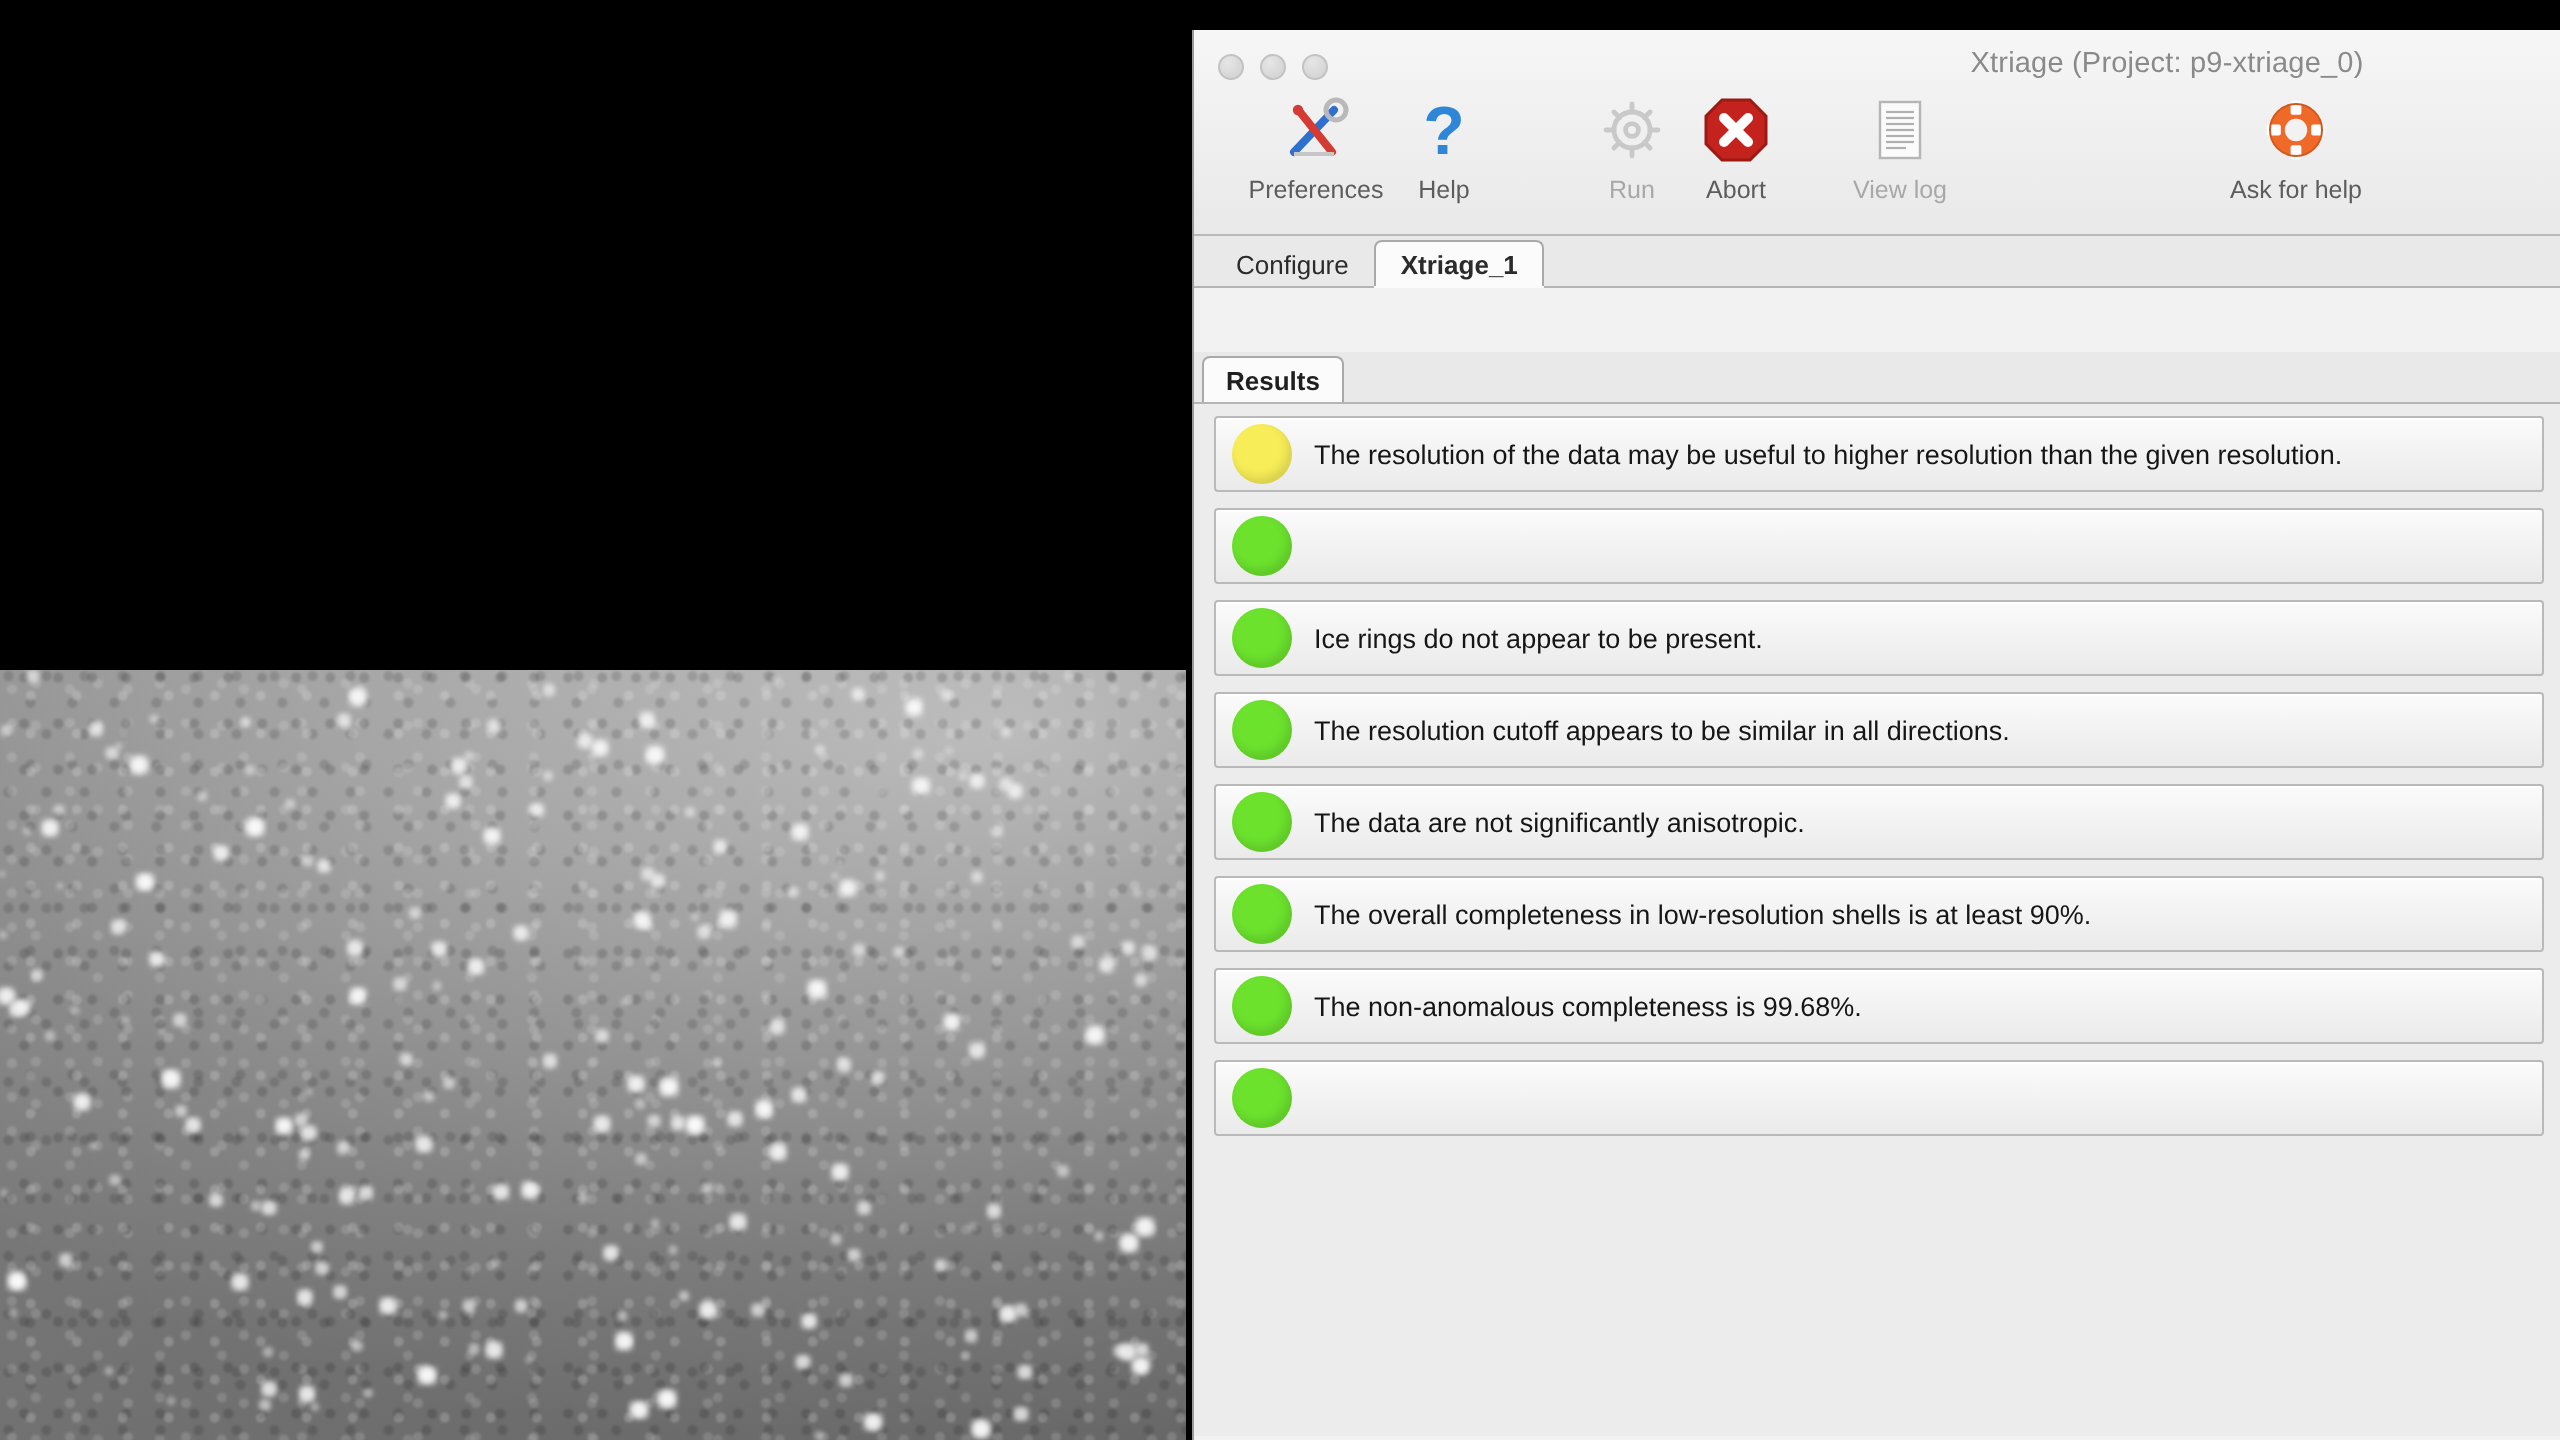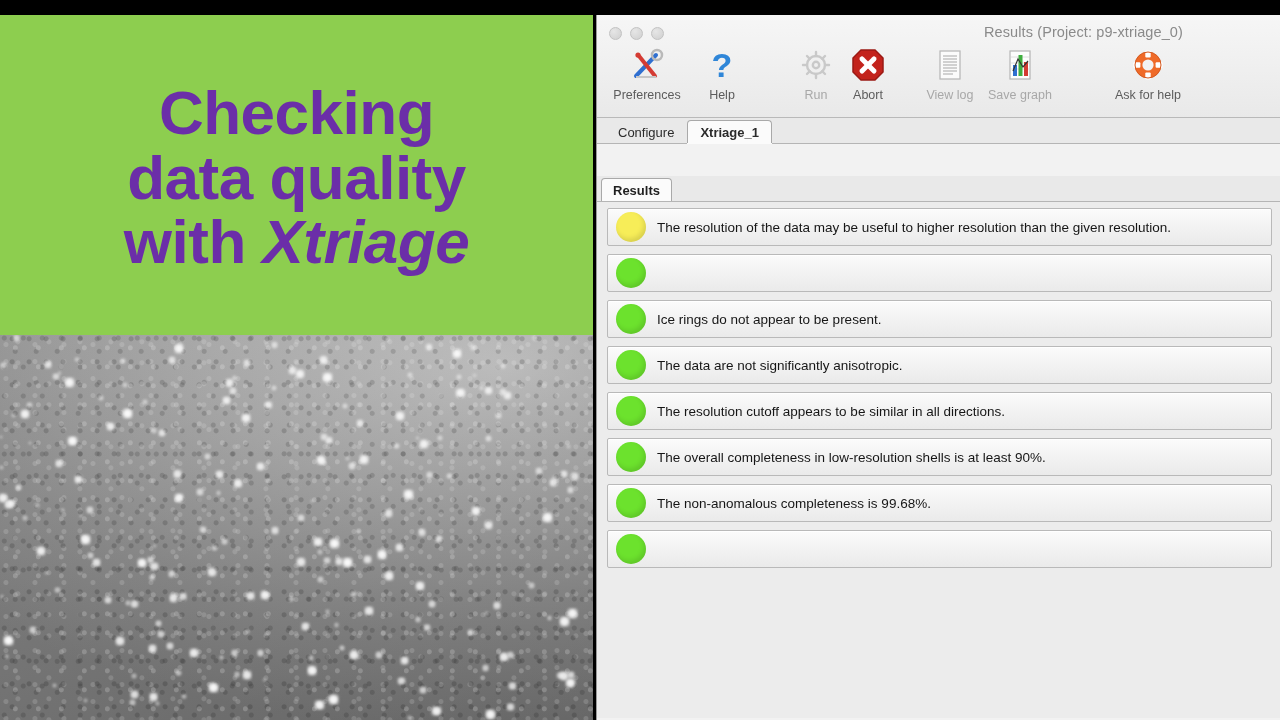--- a/index.html
+++ b/index.html
@@ -171,25 +171,20 @@
 </style>
 </head>
 <body>
 
 <div id="root">
 
   <div class="topbar"></div>
 
   <div class="left-panel">
 
-    <div class="title-card">
-      <div class="title-line">Checking</div>
-      <div class="title-line">data quality</div>
-      <div class="title-line"><span>with </span><span class="ital">Xtriage</span></div>
-    </div>
 
     <div class="diffraction">
       <div class="grain"></div>
       <div class="spots" id="spots">
           <div class="spot" style="left: 86.7808px; top: 217.076px; width: 6.98631px; height: 6.98631px; opacity: 0.6;"></div>
           <div class="spot" style="left: 492.687px; top: 266.349px; width: 8.47631px; height: 8.47631px; opacity: 0.75;"></div>
           <div class="spot" style="left: 27.8699px; top: 105.736px; width: 4.56504px; height: 4.56504px; opacity: 0.36;"></div>
           <div class="spot" style="left: 105.821px; top: 86.6306px; width: 9.51404px; height: 9.51404px; opacity: 0.85;"></div>
           <div class="spot" style="left: 151.129px; top: 92.4658px; width: 6.30994px; height: 6.30994px; opacity: 0.53;"></div>
           <div class="spot" style="left: 327.792px; top: 359.288px; width: 10.8105px; height: 10.8105px; opacity: 0.98;"></div>
@@ -403,25 +398,25 @@
   </div>
 
   <div class="app-window">
 
     <div class="titlebar-area">
       <div class="traffic">
         <span class="tl"></span>
         <span class="tl"></span>
         <span class="tl"></span>
       </div>
-      <div class="win-title">Results (Project: p9-xtriage_0)</div>
+      <div class="win-title">Xtriage (Project: p9-xtriage_0)</div>
 
       <div class="toolbar">
 
-        <div class="tb-item" style="left:8px">
+        <div class="tb-item" style="left:19px">
           <span class="tb-icon">
             <svg width="36" height="36" viewBox="0 0 36 36">
               <line x1="7" y1="29" x2="27" y2="8" stroke="#2f6fd0" stroke-width="4" stroke-linecap="round"></line>
               <circle cx="28" cy="8" r="5" fill="none" stroke="#b9b9b9" stroke-width="2.5"></circle>
               <line x1="26" y1="29" x2="10" y2="9" stroke="#d43b33" stroke-width="4" stroke-linecap="round"></line>
               <circle cx="9" cy="8" r="2.6" fill="#d43b33"></circle>
               <line x1="7" y1="30" x2="27" y2="30" stroke="#c6c6c6" stroke-width="2"></line>
             </svg>
           </span>
           <span class="tb-label">Preferences</span>
@@ -482,37 +477,20 @@
                   <line x1="11" y1="18" x2="25" y2="18"></line>
                 <line x1="11" y1="21" x2="25" y2="21"></line>
                   <line x1="11" y1="24" x2="25" y2="24"></line>
                 <line x1="11" y1="27" x2="21" y2="27"></line>
               </g>
             </svg>
           </span>
           <span class="tb-label dim">View log</span>
         </div>
 
-        <div class="tb-item" style="left:381px">
-          <span class="tb-icon">
-            <svg width="36" height="36" viewBox="0 0 36 36">
-              <rect x="8" y="4" width="20" height="28" fill="#fdfdfd" stroke="#b5b5b5" stroke-width="1.2"></rect>
-              <g stroke="#dcdcdc" stroke-width="0.9">
-                <line x1="9" y1="10" x2="27" y2="10"></line>
-                  <line x1="9" y1="16" x2="27" y2="16"></line>
-                <line x1="9" y1="22" x2="27" y2="22"></line>
-              </g>
-              <rect x="11" y="18" width="4" height="11" fill="#2f6fd0"></rect>
-              <rect x="16.5" y="8" width="4" height="21" fill="#3fae3f"></rect>
-              <rect x="22" y="15" width="4" height="14" fill="#d43b33"></rect>
-              <polyline points="11,24 16,12 21,20 26,14" fill="none" stroke="#333" stroke-width="1.2"></polyline>
-            </svg>
-          </span>
-          <span class="tb-label dim">Save graph</span>
-        </div>
 
         <div class="tb-item" style="left:509px">
           <span class="tb-icon">
             <svg width="36" height="36" viewBox="0 0 36 36">
               <circle cx="18" cy="18" r="13" fill="#ef6a28"></circle>
               <circle cx="18" cy="18" r="5.6" fill="#f2f2f2"></circle>
               <g fill="#ffffff">
                 <rect x="15.3" y="3.4" width="5.4" height="7" rx="1"></rect>
                 <rect x="15.3" y="25.6" width="5.4" height="7" rx="1"></rect>
                 <rect x="3.4" y="15.3" width="7" height="5.4" rx="1"></rect>
@@ -544,25 +522,25 @@
         </div>
         <div class="result-row">
           <div class="dot" style="background: rgb(108, 226, 45);"></div>
         </div>
         <div class="result-row">
           <div class="dot" style="background: rgb(108, 226, 45);"></div>
           <div class="result-text">Ice rings do not appear to be present.</div>
         </div>
         <div class="result-row">
           <div class="dot" style="background: rgb(108, 226, 45);"></div>
+          <div class="result-text">The resolution cutoff appears to be similar in all directions.</div>
+        </div>
+        <div class="result-row">
+          <div class="dot" style="background: rgb(108, 226, 45);"></div>
           <div class="result-text">The data are not significantly anisotropic.</div>
-        </div>
-        <div class="result-row">
-          <div class="dot" style="background: rgb(108, 226, 45);"></div>
-          <div class="result-text">The resolution cutoff appears to be similar in all directions.</div>
         </div>
         <div class="result-row">
           <div class="dot" style="background: rgb(108, 226, 45);"></div>
           <div class="result-text">The overall completeness in low-resolution shells is at least 90%.</div>
         </div>
         <div class="result-row">
           <div class="dot" style="background: rgb(108, 226, 45);"></div>
           <div class="result-text">The non-anomalous completeness is 99.68%.</div>
         </div>
         <div class="result-row">

